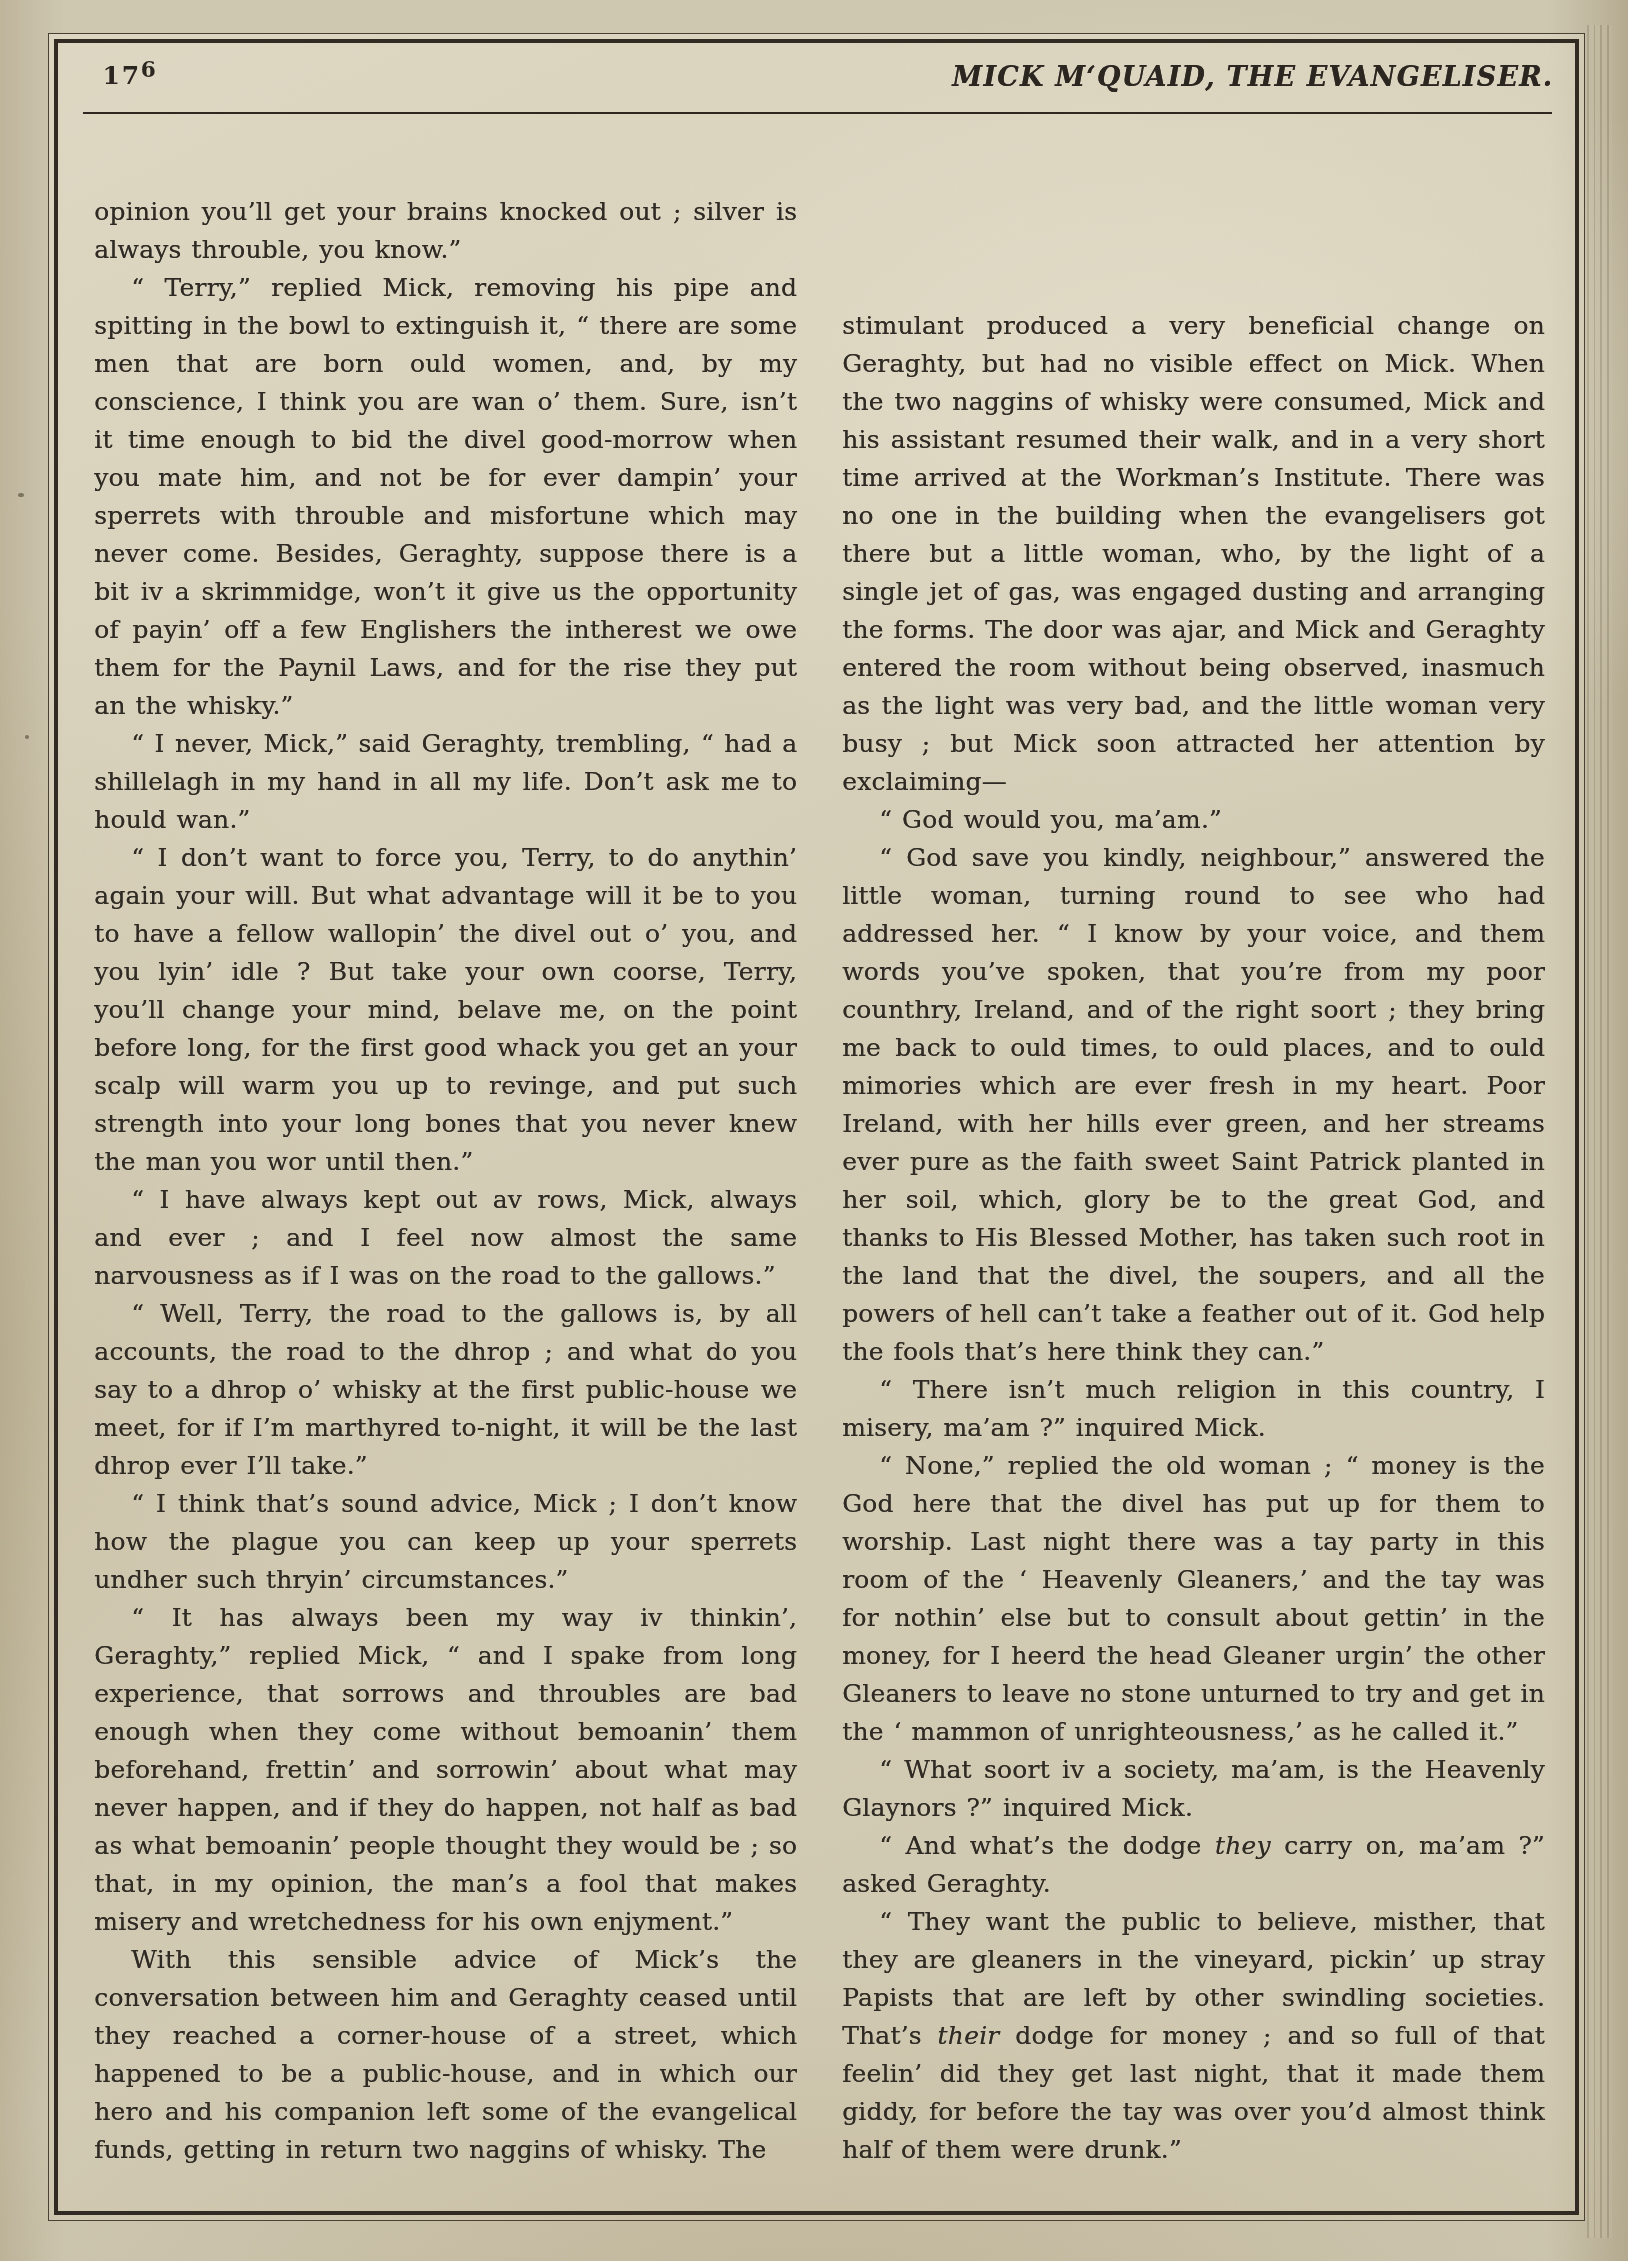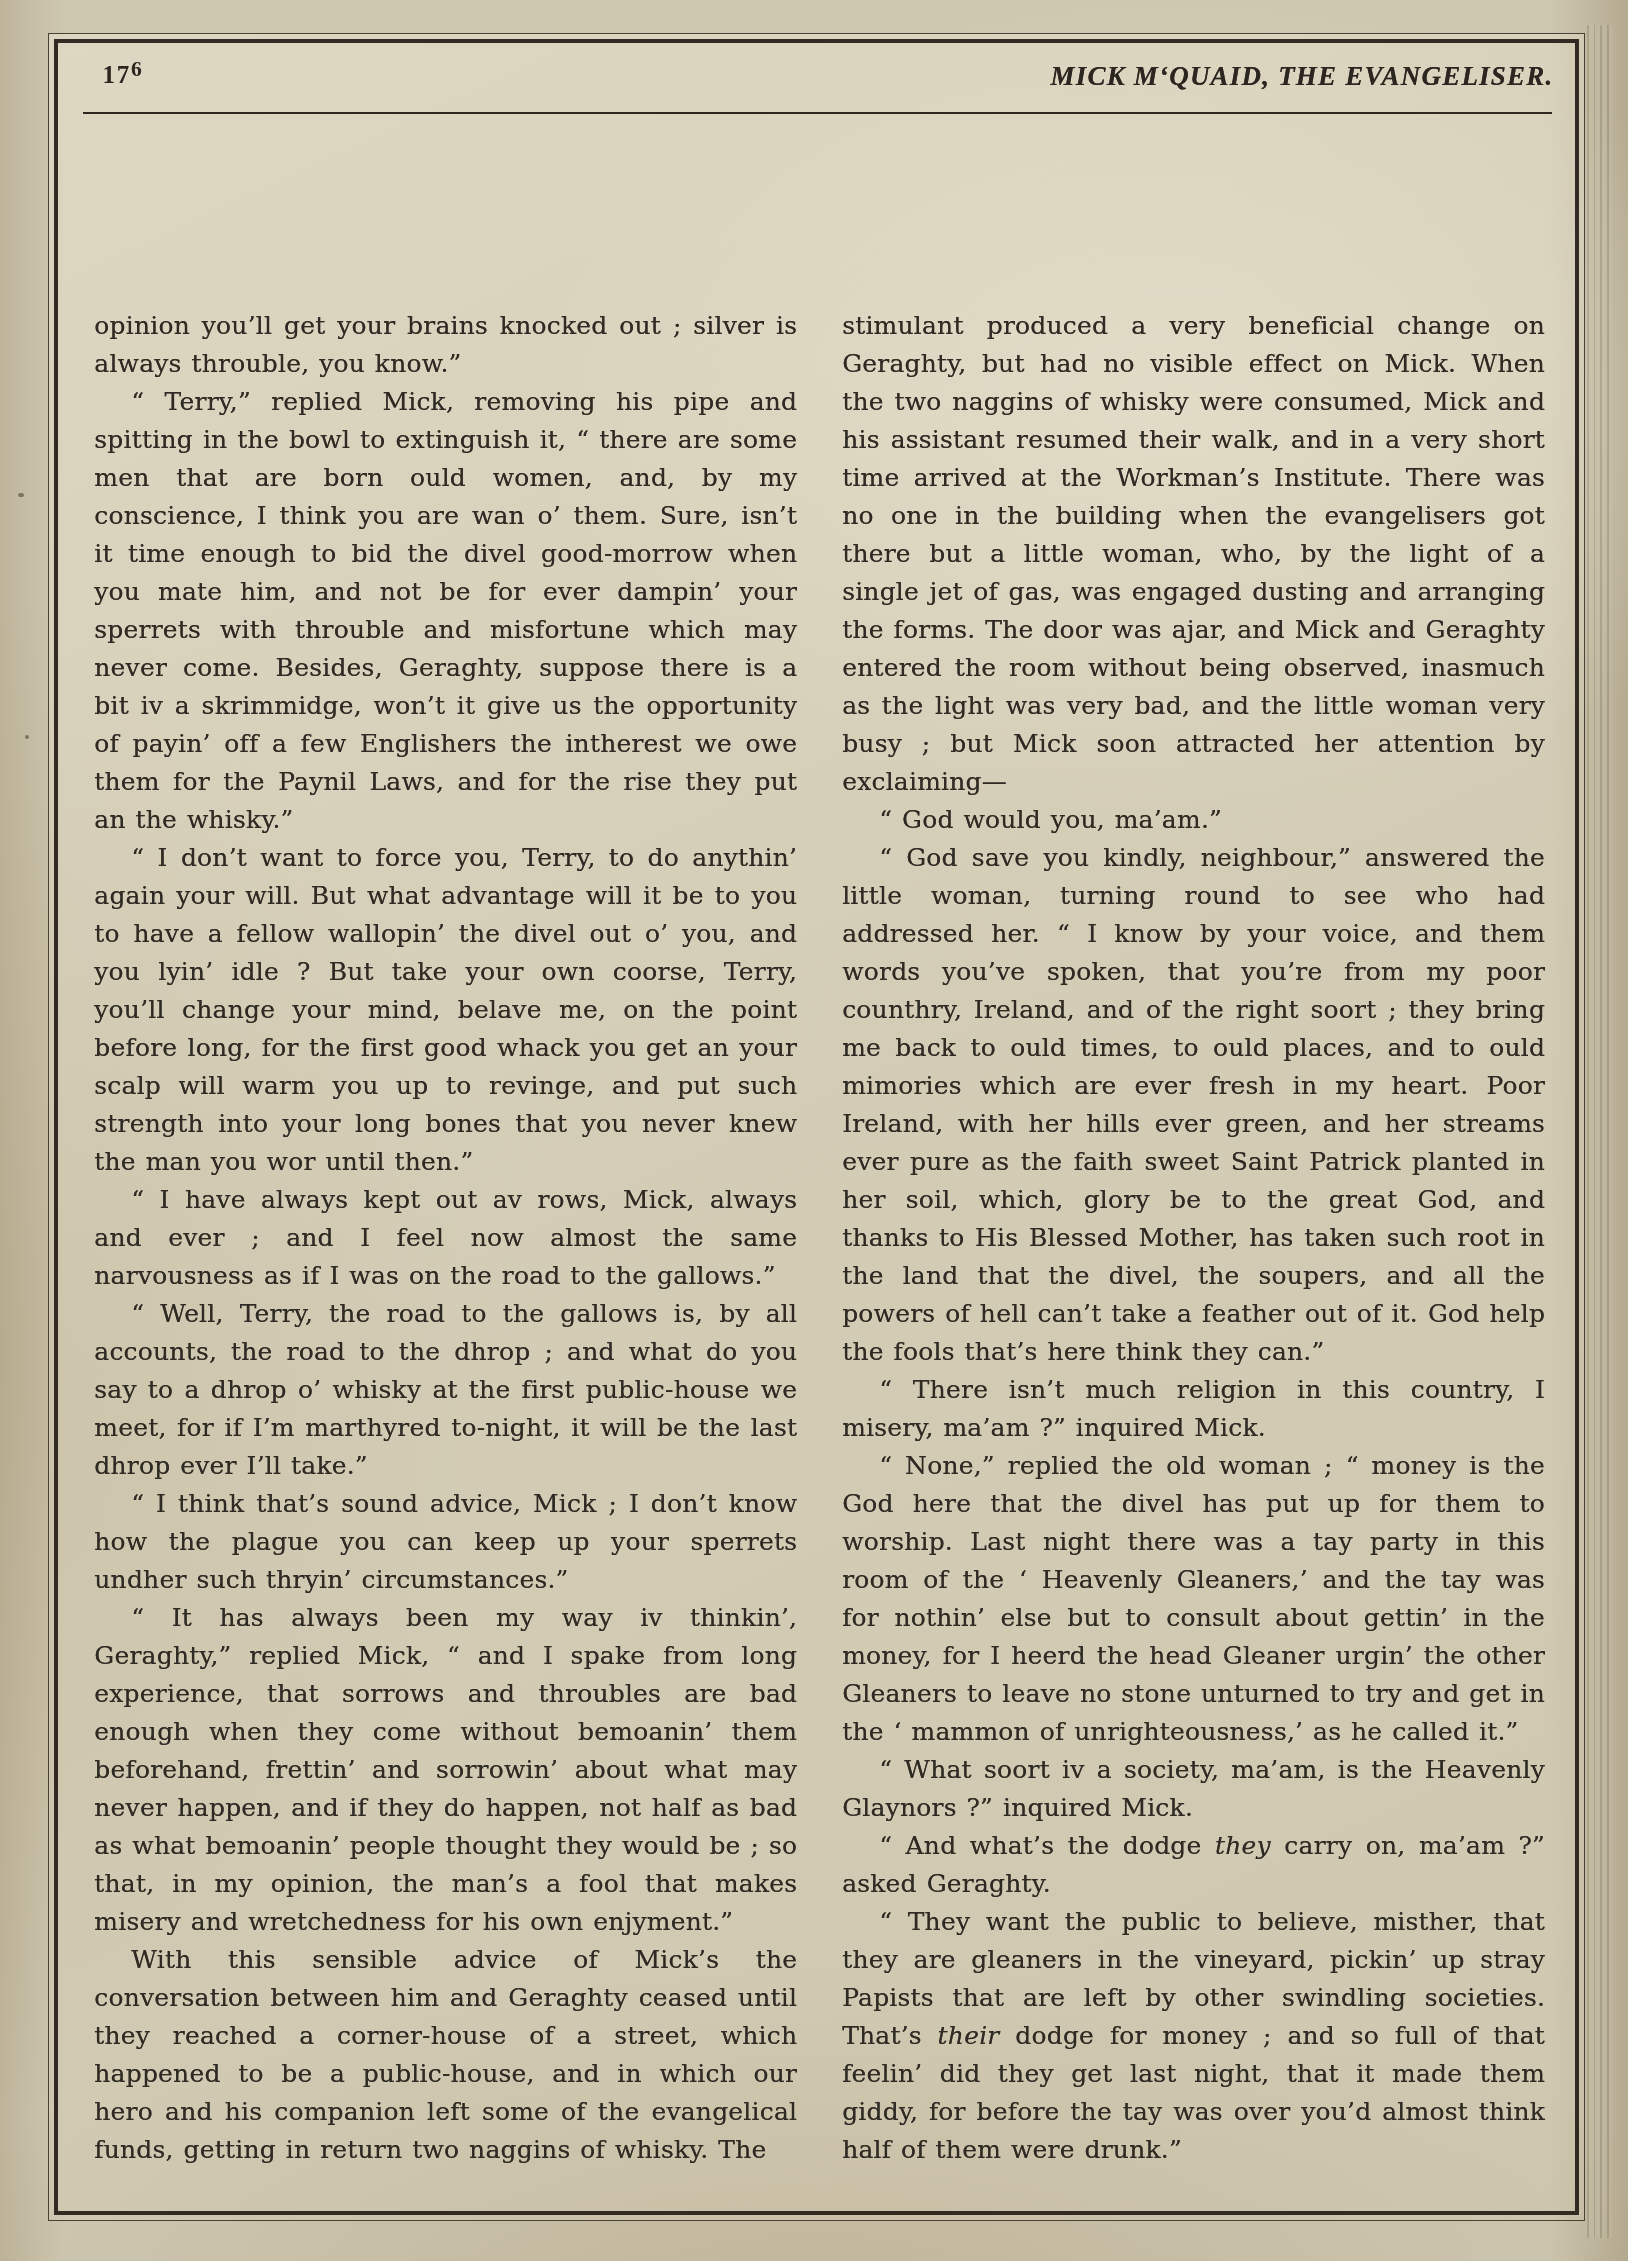--- a/index.html
+++ b/index.html
@@ -30,21 +30,21 @@
     border:1.7px solid #4a4134;
     padding:5px;
     background:linear-gradient(155deg, rgba(236,230,212,.50), rgba(222,214,192,.30) 50%, rgba(208,199,173,.35));
   }
   .page-frame-inner {
     width:100%; height:100%;
     border:4.2px solid #322b23;
     padding:3.3px 21.6px 0 23px;
   }
 
-  .page-header { position:relative; height:52px; margin-top:8.3px;font-family:Liberation Serif, serif; }
+  .page-header { position:relative; height:52px; margin-top:8.3px; }
   .page-number {
     position:absolute; left:21.6px; top:6.7px;
     font-size:25px; font-weight:bold; letter-spacing:1.7px; color:#2b2620;
   }
   .page-number .raised { position:relative; top:-7.5px; font-size:21.6px; }
   .page-title {
     text-align:right;
     font-size:27px; font-weight:bold; font-style:italic;
     letter-spacing:1.2px; padding-top:6.7px; color:#2b2620;
     text-shadow:0 0 0.4px rgba(43,38,32,.8);
@@ -95,20 +95,21 @@
       <h1 class="page-title">MICK M‘QUAID, THE EVANGELISER.</h1>
     </header>
 
     <div class="header-rule"></div>
 
     <main class="columns">
 
       <section class="col left">
         <p class="para">opinion you’ll get your brains knocked out ; silver is always throuble, you know.”</p>
         <p class="para indent">“ Terry,” replied Mick, removing his pipe and spitting in the bowl to extinguish it, “ there are some men that are born ould women, and, by my conscience, I think you are wan o’ them.  Sure, isn’t it time enough to bid the divel good-morrow when you mate him, and not be for ever dampin’ your sperrets with throuble and misfortune which may never come.  Besides, Geraghty, suppose there is a bit iv a skrimmidge, won’t it give us the opportunity of payin’ off a few Englishers the intherest we owe them for the Paynil Laws, and for the rise they put an the whisky.”</p>
+        <p class="para indent">“ I never, Mick,” said Geraghty, trembling, “ had a shillelagh in my hand in all my life.  Don’t ask me to hould wan.”</p>
         <p class="para indent">“ I don’t want to force you, Terry, to do anythin’ again your will.  But what advantage will it be to you to have a fellow wallopin’ the divel out o’ you, and you lyin’ idle ?  But take your own coorse, Terry, you’ll change your mind, belave me, on the point before long, for the first good whack you get an your scalp will warm you up to revinge, and put such strength into your long bones that you never knew the man you wor until then.”</p>
         <p class="para indent">“ I have always kept out av rows, Mick, always and ever ; and I feel now almost the same narvousness as if I was on the road to the gallows.”</p>
         <p class="para indent">“ Well, Terry, the road to the gallows is, by all accounts, the road to the dhrop ; and what do you say to a dhrop o’ whisky at the first public-house we meet, for if I’m marthyred to-night, it will be the last dhrop ever I’ll take.”</p>
         <p class="para indent">“ I think that’s sound advice, Mick ; I don’t know how the plague you can keep up your sperrets undher such thryin’ circumstances.”</p>
         <p class="para indent">“ It has always been my way iv thinkin’, Geraghty,” replied Mick, “ and I spake from long experience, that sorrows and throubles are bad enough when they come without bemoanin’ them beforehand, frettin’ and sorrowin’ about what may never happen, and if they do happen, not half as bad as what bemoanin’ people thought they would be ; so that, in my opinion, the man’s a fool that makes misery and wretchedness for his own enjyment.”</p>
         <p class="para indent">With this sensible advice of Mick’s the conversation between him and Geraghty ceased until they reached a corner-house of a street, which happened to be a public-house, and in which our hero and his companion left some of the evangelical funds, getting in return two naggins of whisky.  The</p>
       </section>
 
       <div class="col-divider"></div>
 

